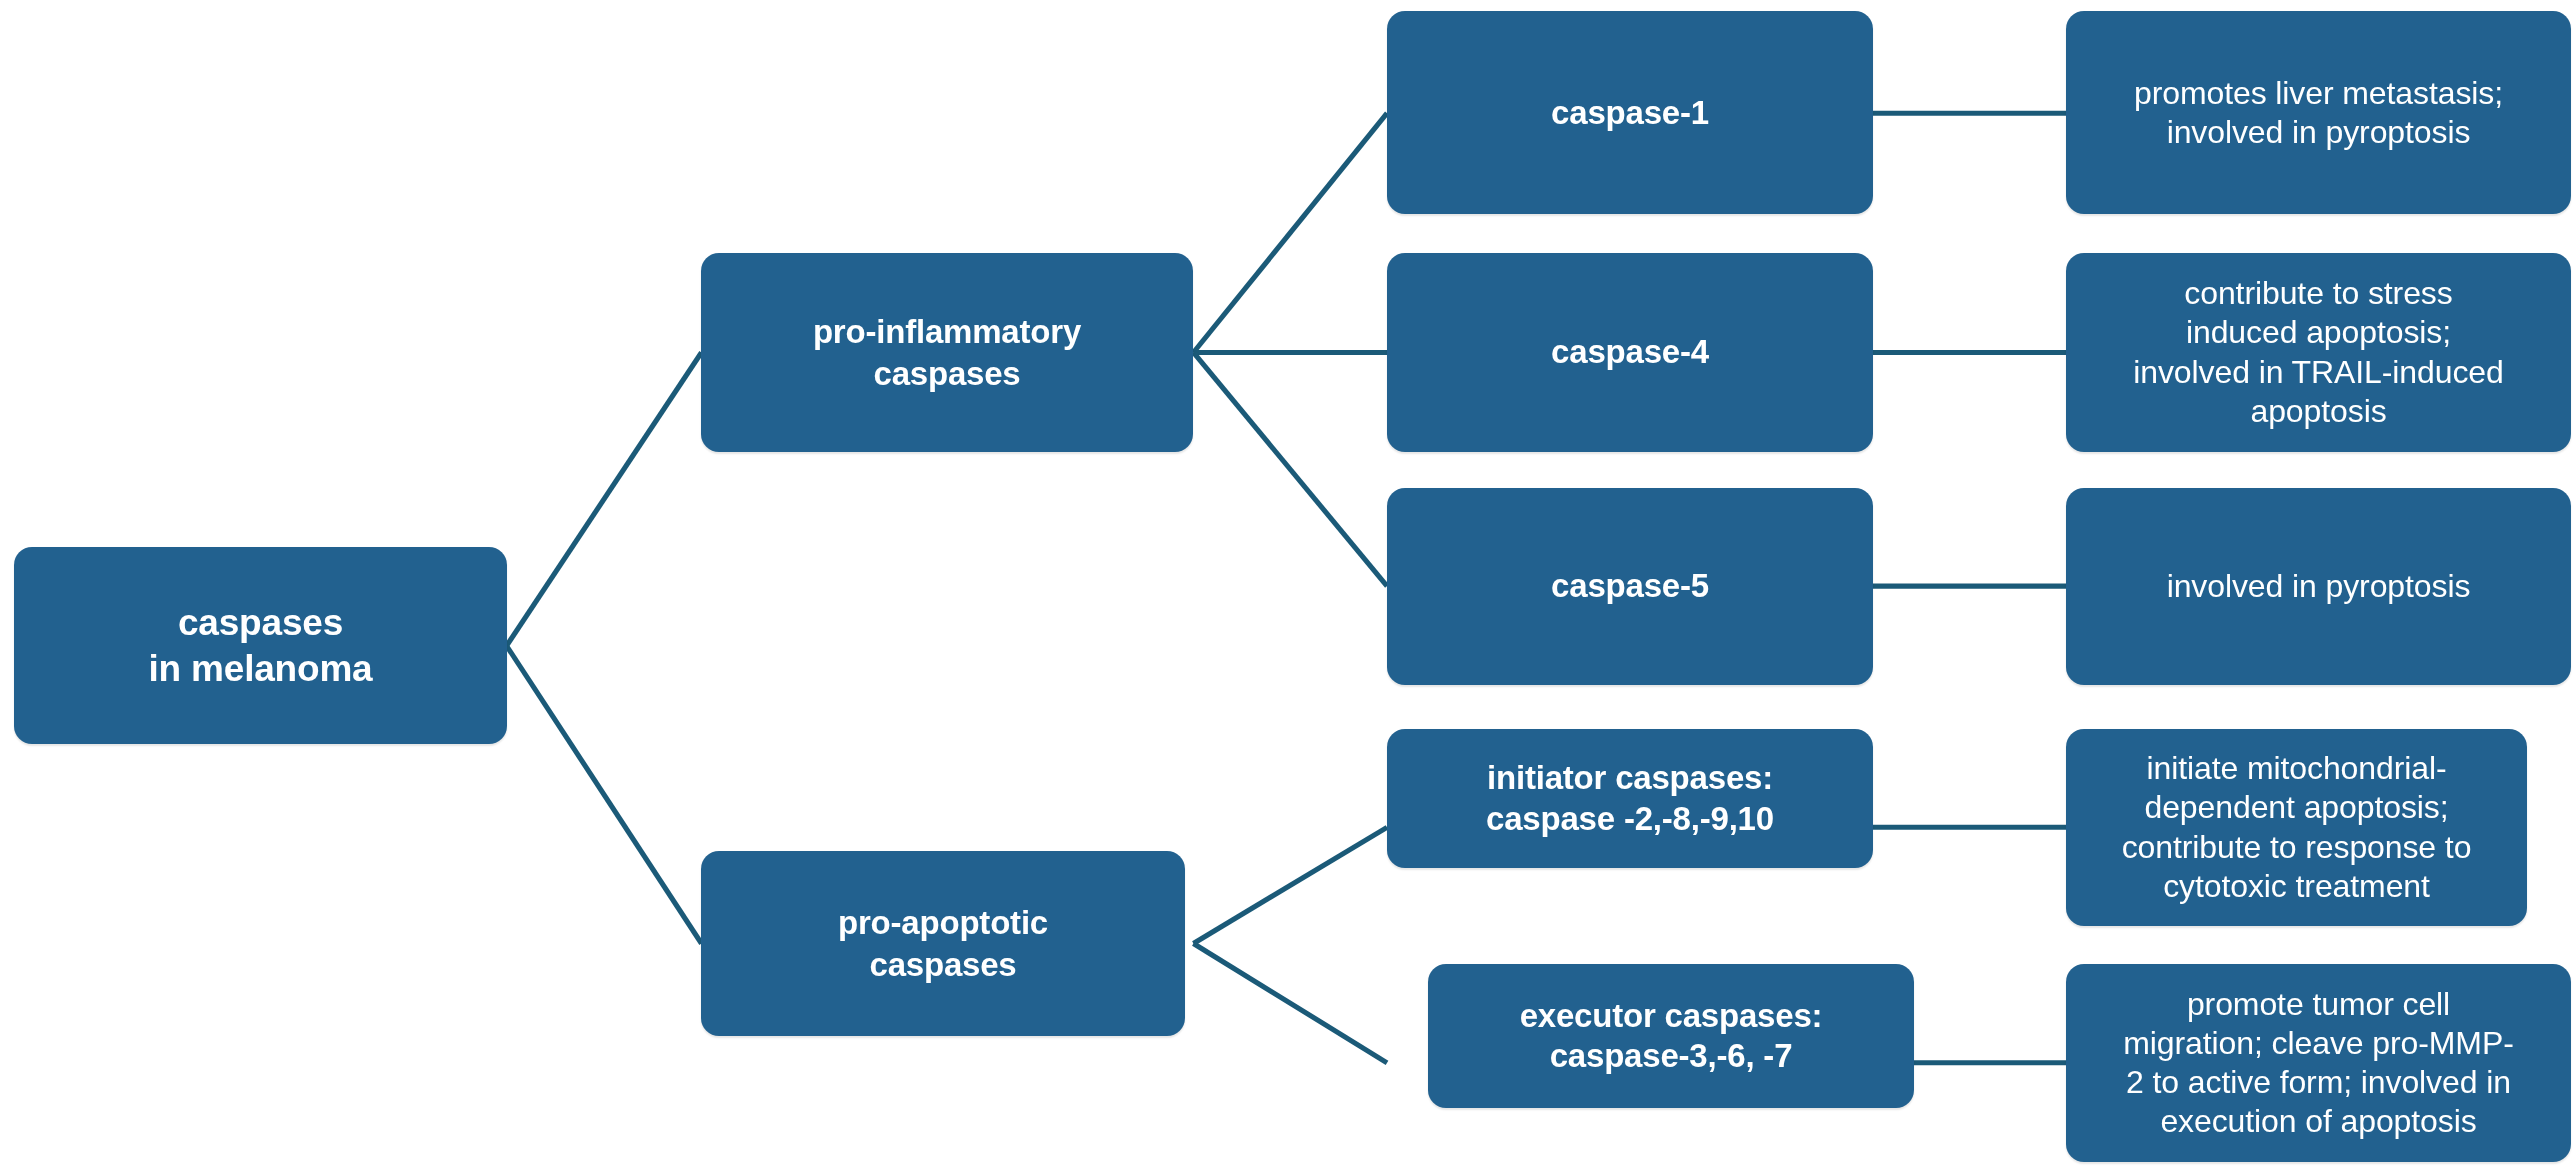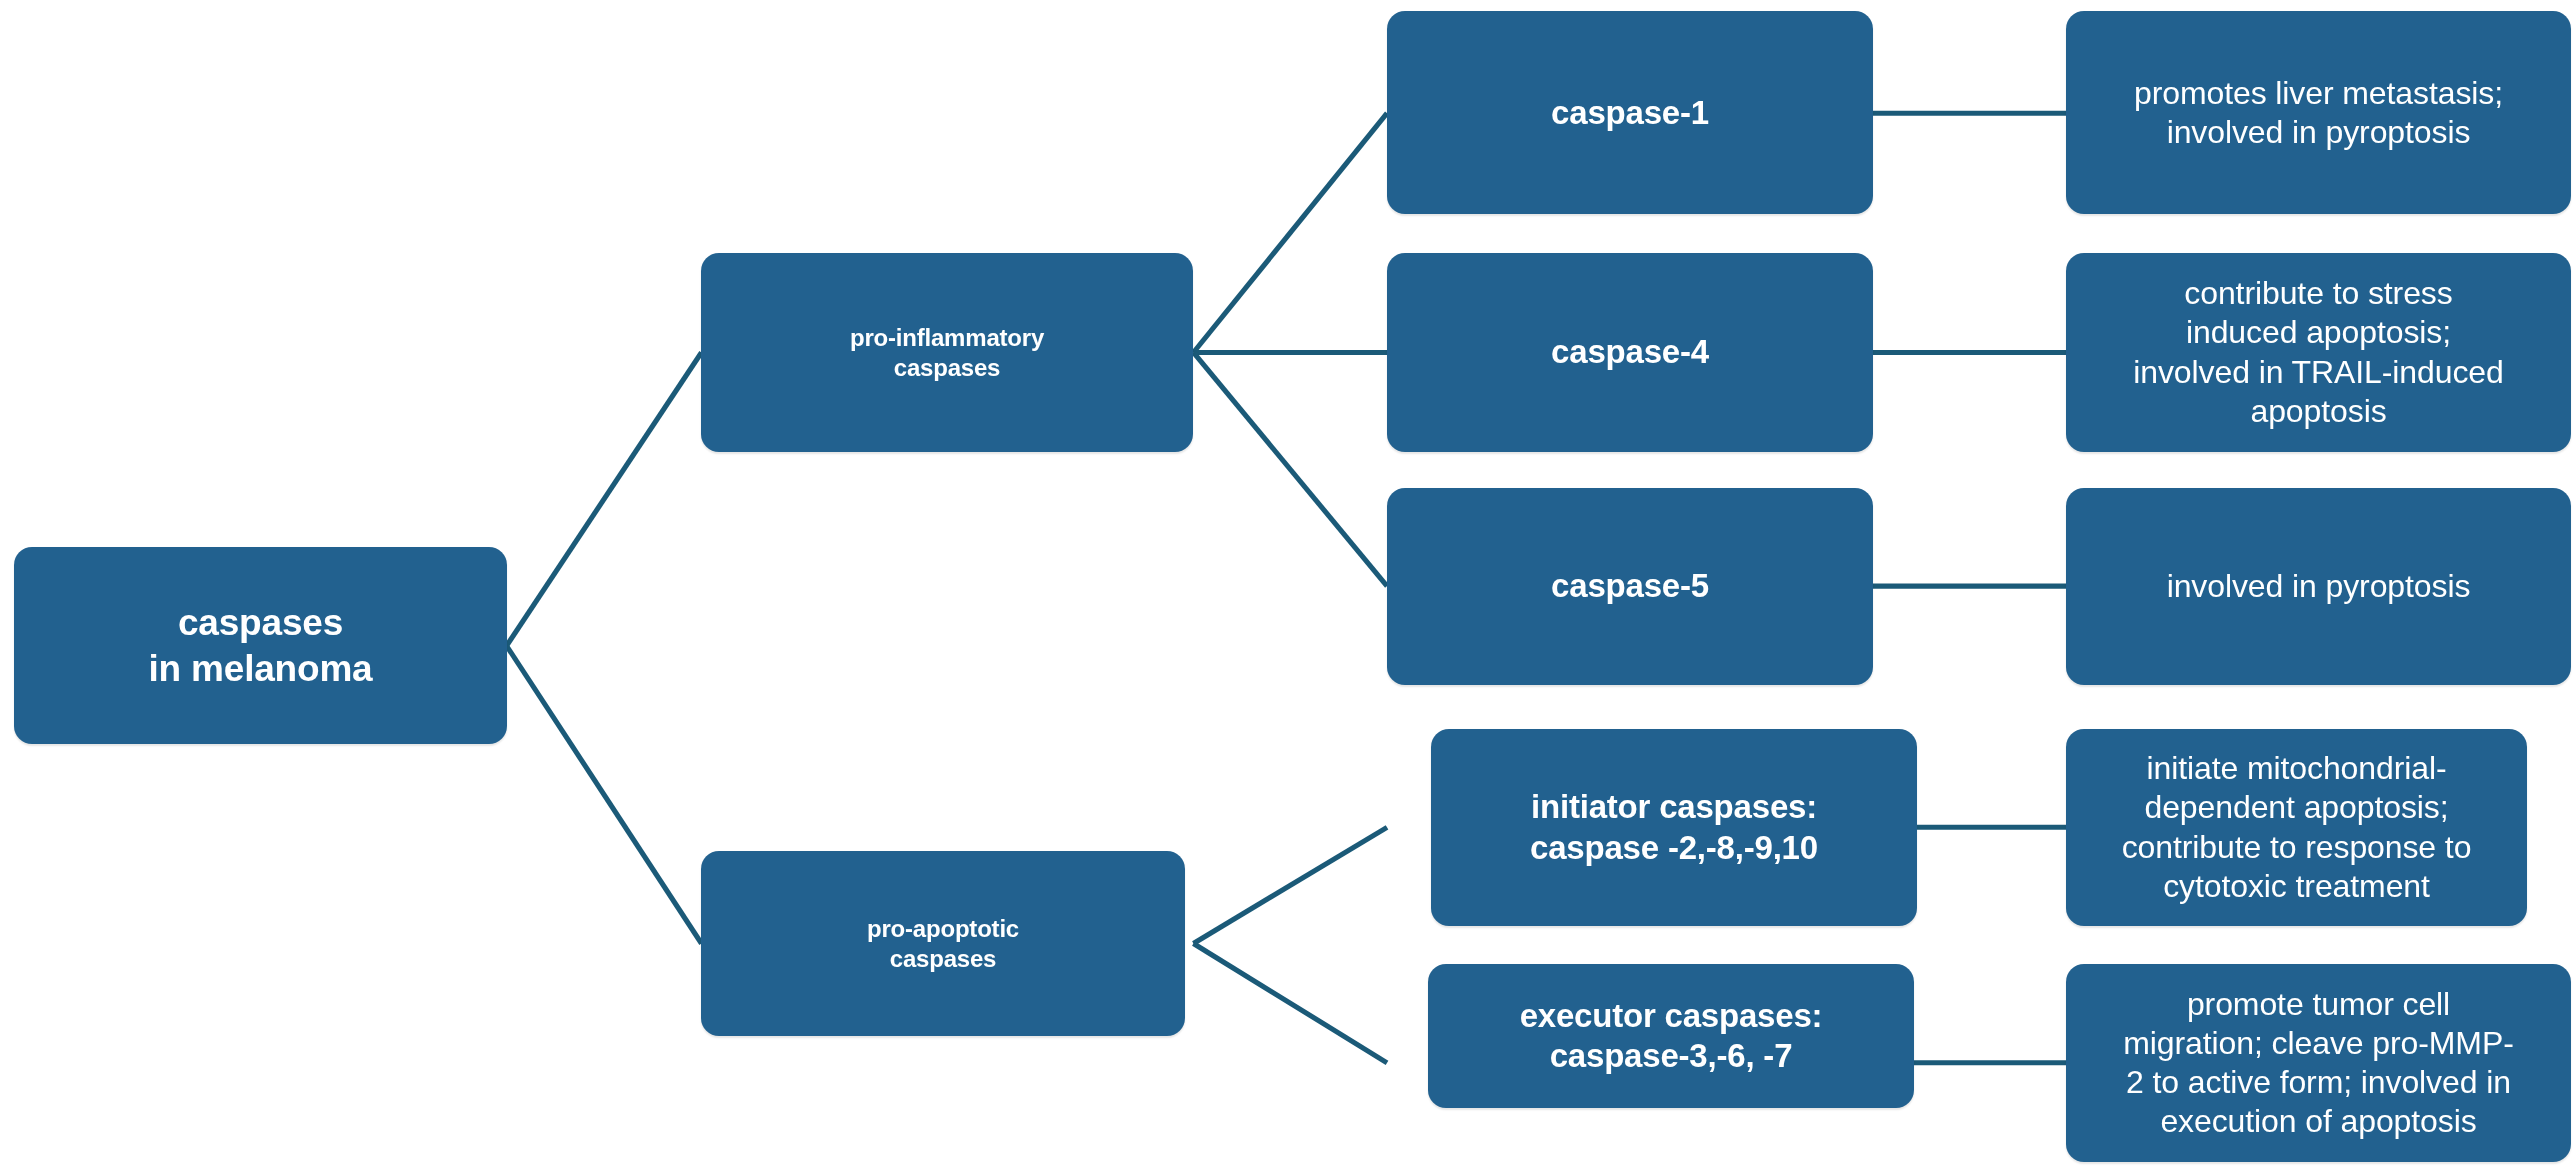--- a/index.html
+++ b/index.html
@@ -46,39 +46,39 @@
     white-space: pre-line;
   }
   
   .node.lvl-root .label,
   .node.lvl-cat .label,
   .node.lvl-casp .label {
     font-weight: 700;
     letter-spacing: -0.2px;
   }
   .node.lvl-root .label { font-size: 37px; line-height: 1.22; }
-  .node.lvl-cat  .label { font-size: 24px; line-height: 1.25; }
+  .node.lvl-cat  .label { font-size: 33px; line-height: 1.25; }
   .node.lvl-casp .label { font-size: 33px; line-height: 1.22; }
   
   .node.lvl-desc .label {
     font-weight: 400;
     font-size: 32px;
     line-height: 1.22;
     letter-spacing: -0.1px;
   }
 
   
   #node-root          { left: 14px;   top: 547px;  width: 493px; height: 197px; }
   #node-proinf        { left: 701px; top: 253px;  width: 492px; height: 199px; }
   #node-proapo        { left: 701px; top: 851px; width: 484px; height: 185px; }
 
   #node-casp1         { left: 1387px; top: 11.4px;   width: 486px; height: 203px; }
   #node-casp4         { left: 1387px; top: 253px;  width: 486px; height: 199px; }
   #node-casp5         { left: 1387px; top: 488px;  width: 486px; height: 197px; }
-  #node-initiator     { left: 1387px; top: 729px; width: 486px; height: 197px; margin-left: 44px; }
+  #node-initiator     { left: 1387px; top: 729px; width: 486px; height: 139px; }
   #node-executor      { left: 1428px; top: 964px; width: 486px; height: 144px; }
 
   #node-desc1         { left: 2066px; top: 11.4px;   width: 505px; height: 203px; }
   #node-desc4         { left: 2066px; top: 253px;  width: 505px; height: 199px; }
   #node-desc5         { left: 2066px; top: 488px;  width: 505px; height: 197px; }
   #node-desc-init     { left: 2066px; top: 729px; width: 461px; height: 197px; }
   #node-desc-exec     { left: 2066px; top: 964px; width: 505px; height: 198px; }
 </style>
 </head>
 <body>

